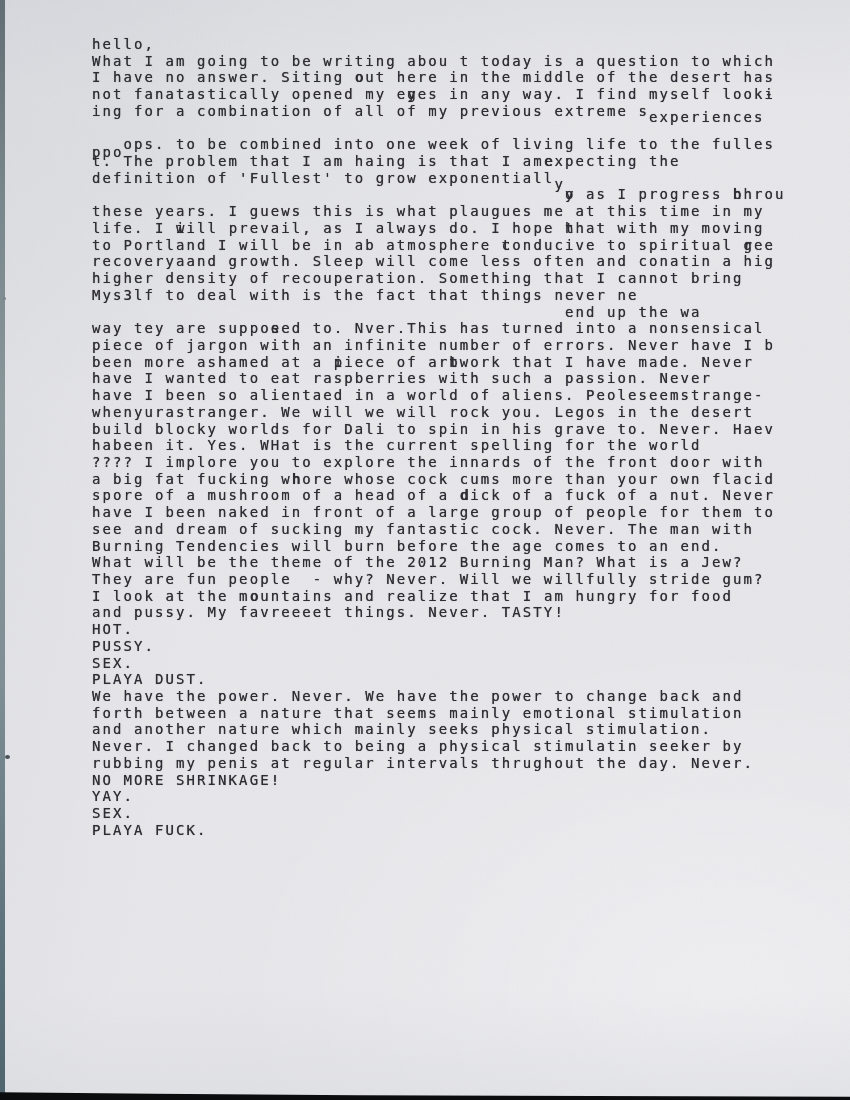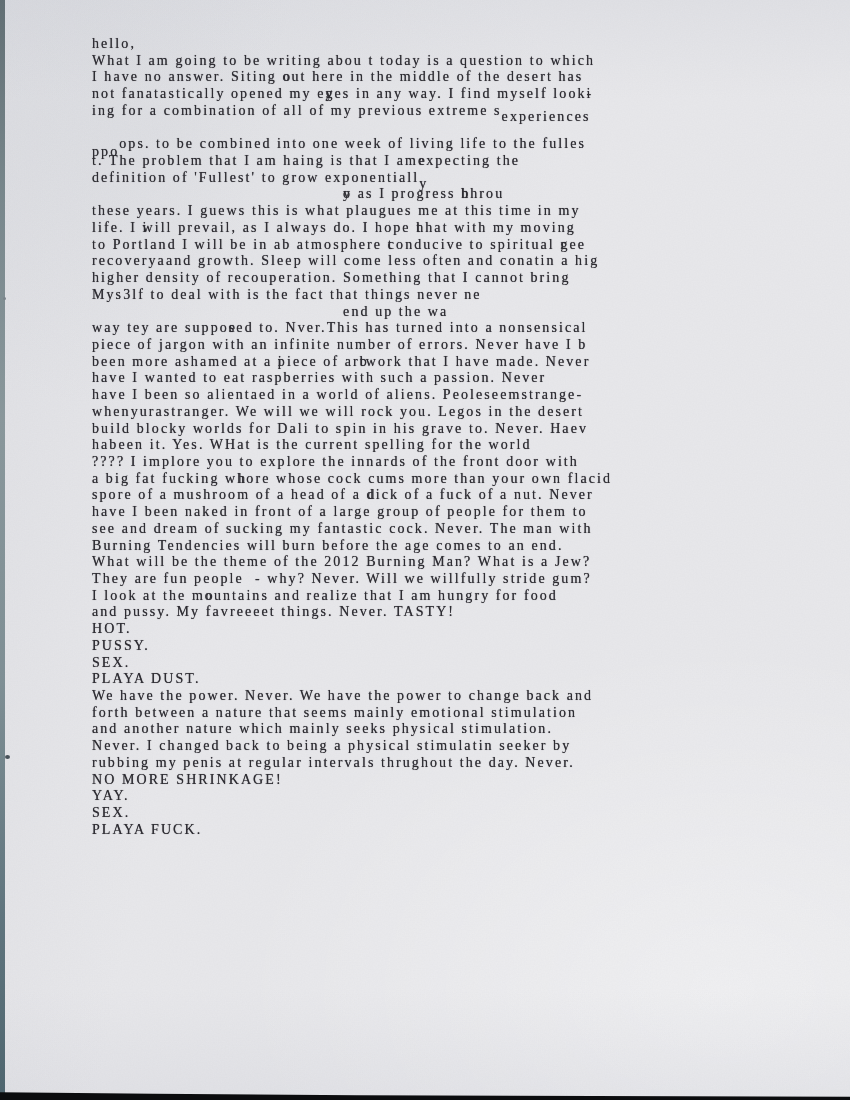--- a/index.html
+++ b/index.html
@@ -64,21 +64,21 @@
     left: 92px;
     top: 36px;
     width: 720px;
     color: #2e2d33;
     font-size: 14px;
     line-height: 16.72px;
     letter-spacing: 2.08px;
     white-space: pre;
     text-shadow: 0 0 0.7px rgba(46,45,51,0.8);
   }
-  .line { height: 16.72px; font-family: Liberation Serif, serif; }
+  .line { height: 16.72px; }
   .seg { display: inline; }
   .ov {
     position: relative;
     display: inline-block;
   }
   .ov .o2 {
     position: absolute;
     left: 0; top: 0;
   }
   .drop {

